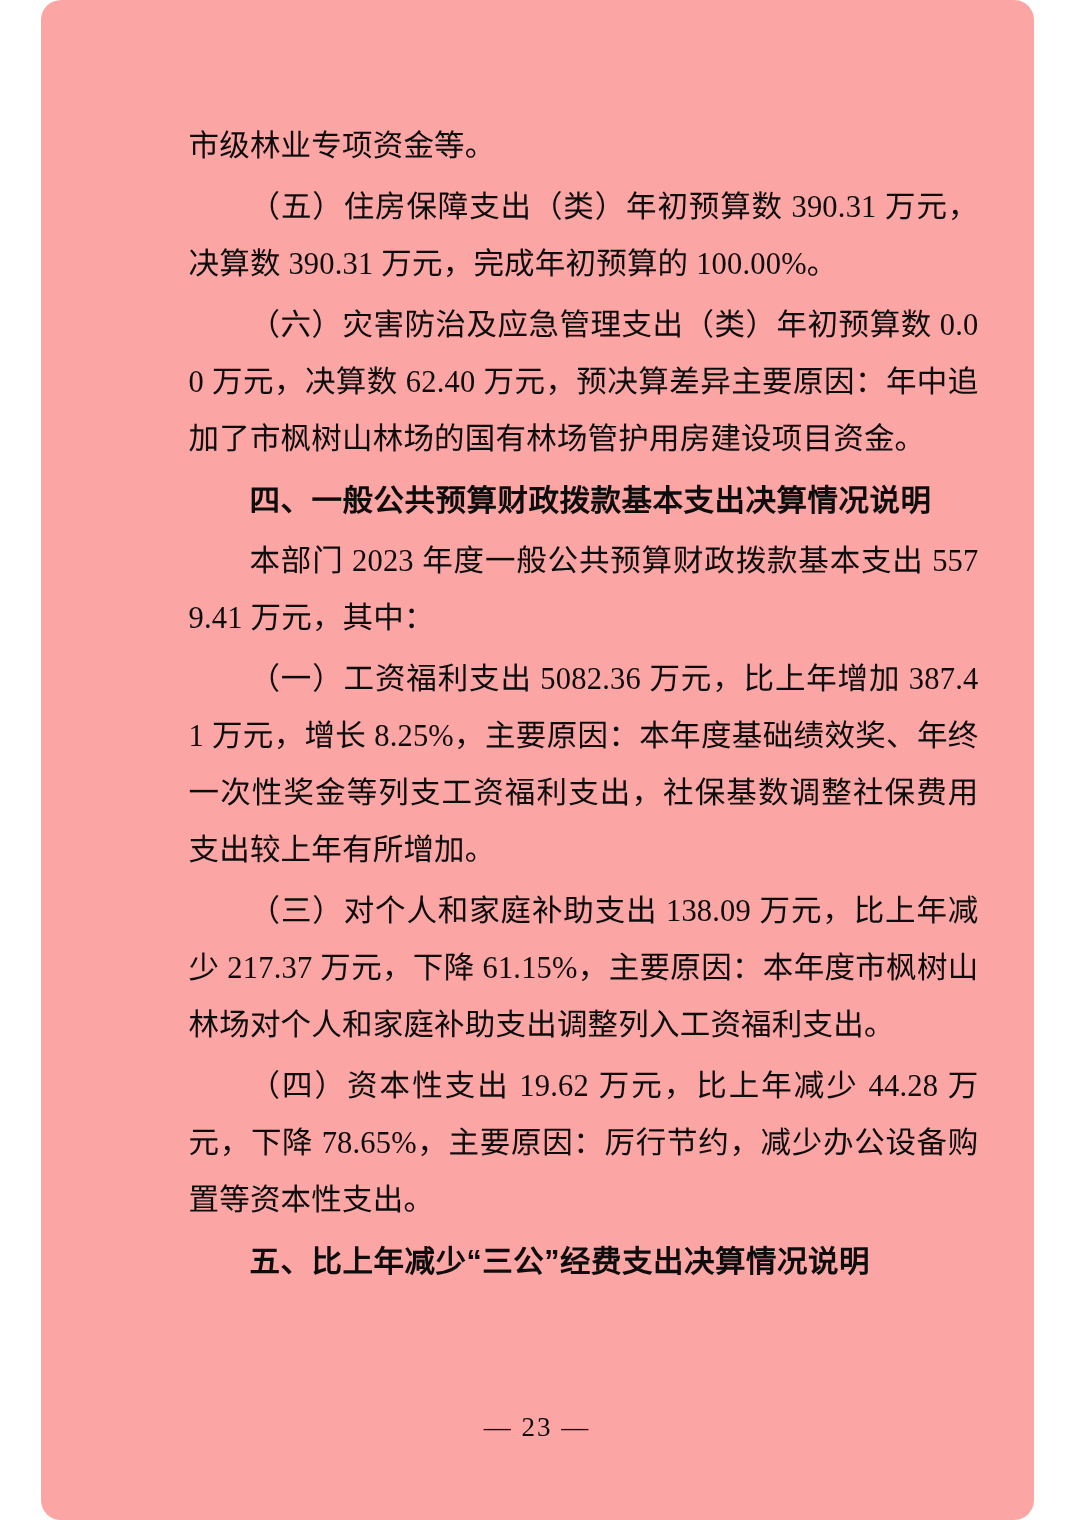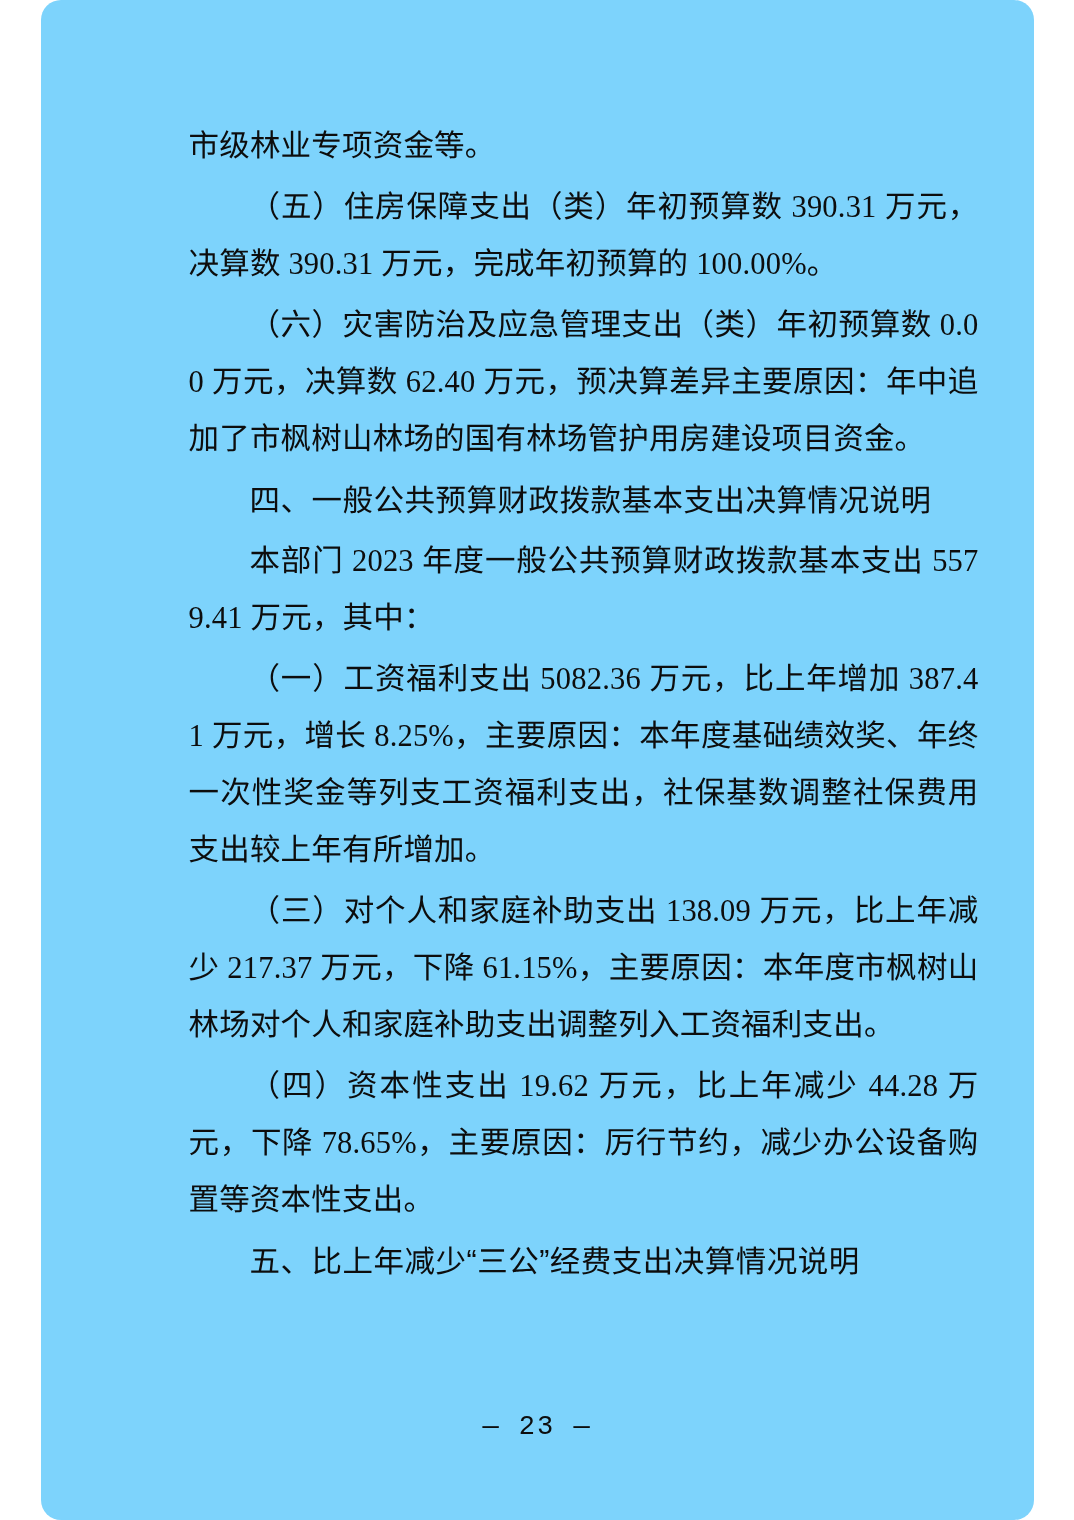--- a/index.html
+++ b/index.html
@@ -5,21 +5,21 @@
   html, body {
     margin: 0;
     padding: 0;
     background: #ffffff;
   }
   .page {
     position: relative;
     width: 993px;
     height: 1520px;
     margin: 0 auto;
-    background: #7dd3fc;
+    background: #fca5a5;
     overflow: hidden;
     font-family: "Liberation Serif", "DejaVu Serif", serif;
     color: #0d0d0d;
     border-radius: 20px;
   }
   .content {
     position: absolute;
     left: 148px;
     top: 118px;
     width: 790px;
@@ -33,33 +33,33 @@
     letter-spacing: 0.2px;
     word-break: break-all;
   }
   p.indent {
     text-indent: 61px;
   }
   p.heading {
     margin: 0 0 4px 0;
     font-size: 30.5px;
     line-height: 57px;
-    font-weight: normal;
+    font-weight: bold;
     text-indent: 61px;
     font-family: "Liberation Sans", "DejaVu Sans", sans-serif;
     letter-spacing: 0.5px;
   }
   .pagenum {
     position: absolute;
     left: 0;
     right: 0;
     top: 1412px;
     text-align: center;
     font-size: 27px;
-    font-family: Liberation Mono, monospace;
+    font-family: Liberation Serif, serif;
     letter-spacing: 2px;
     color: #0d0d0d;
   }
 </style>
 </head>
 <body>
 
 <div class="page">
   <div class="content">
 

